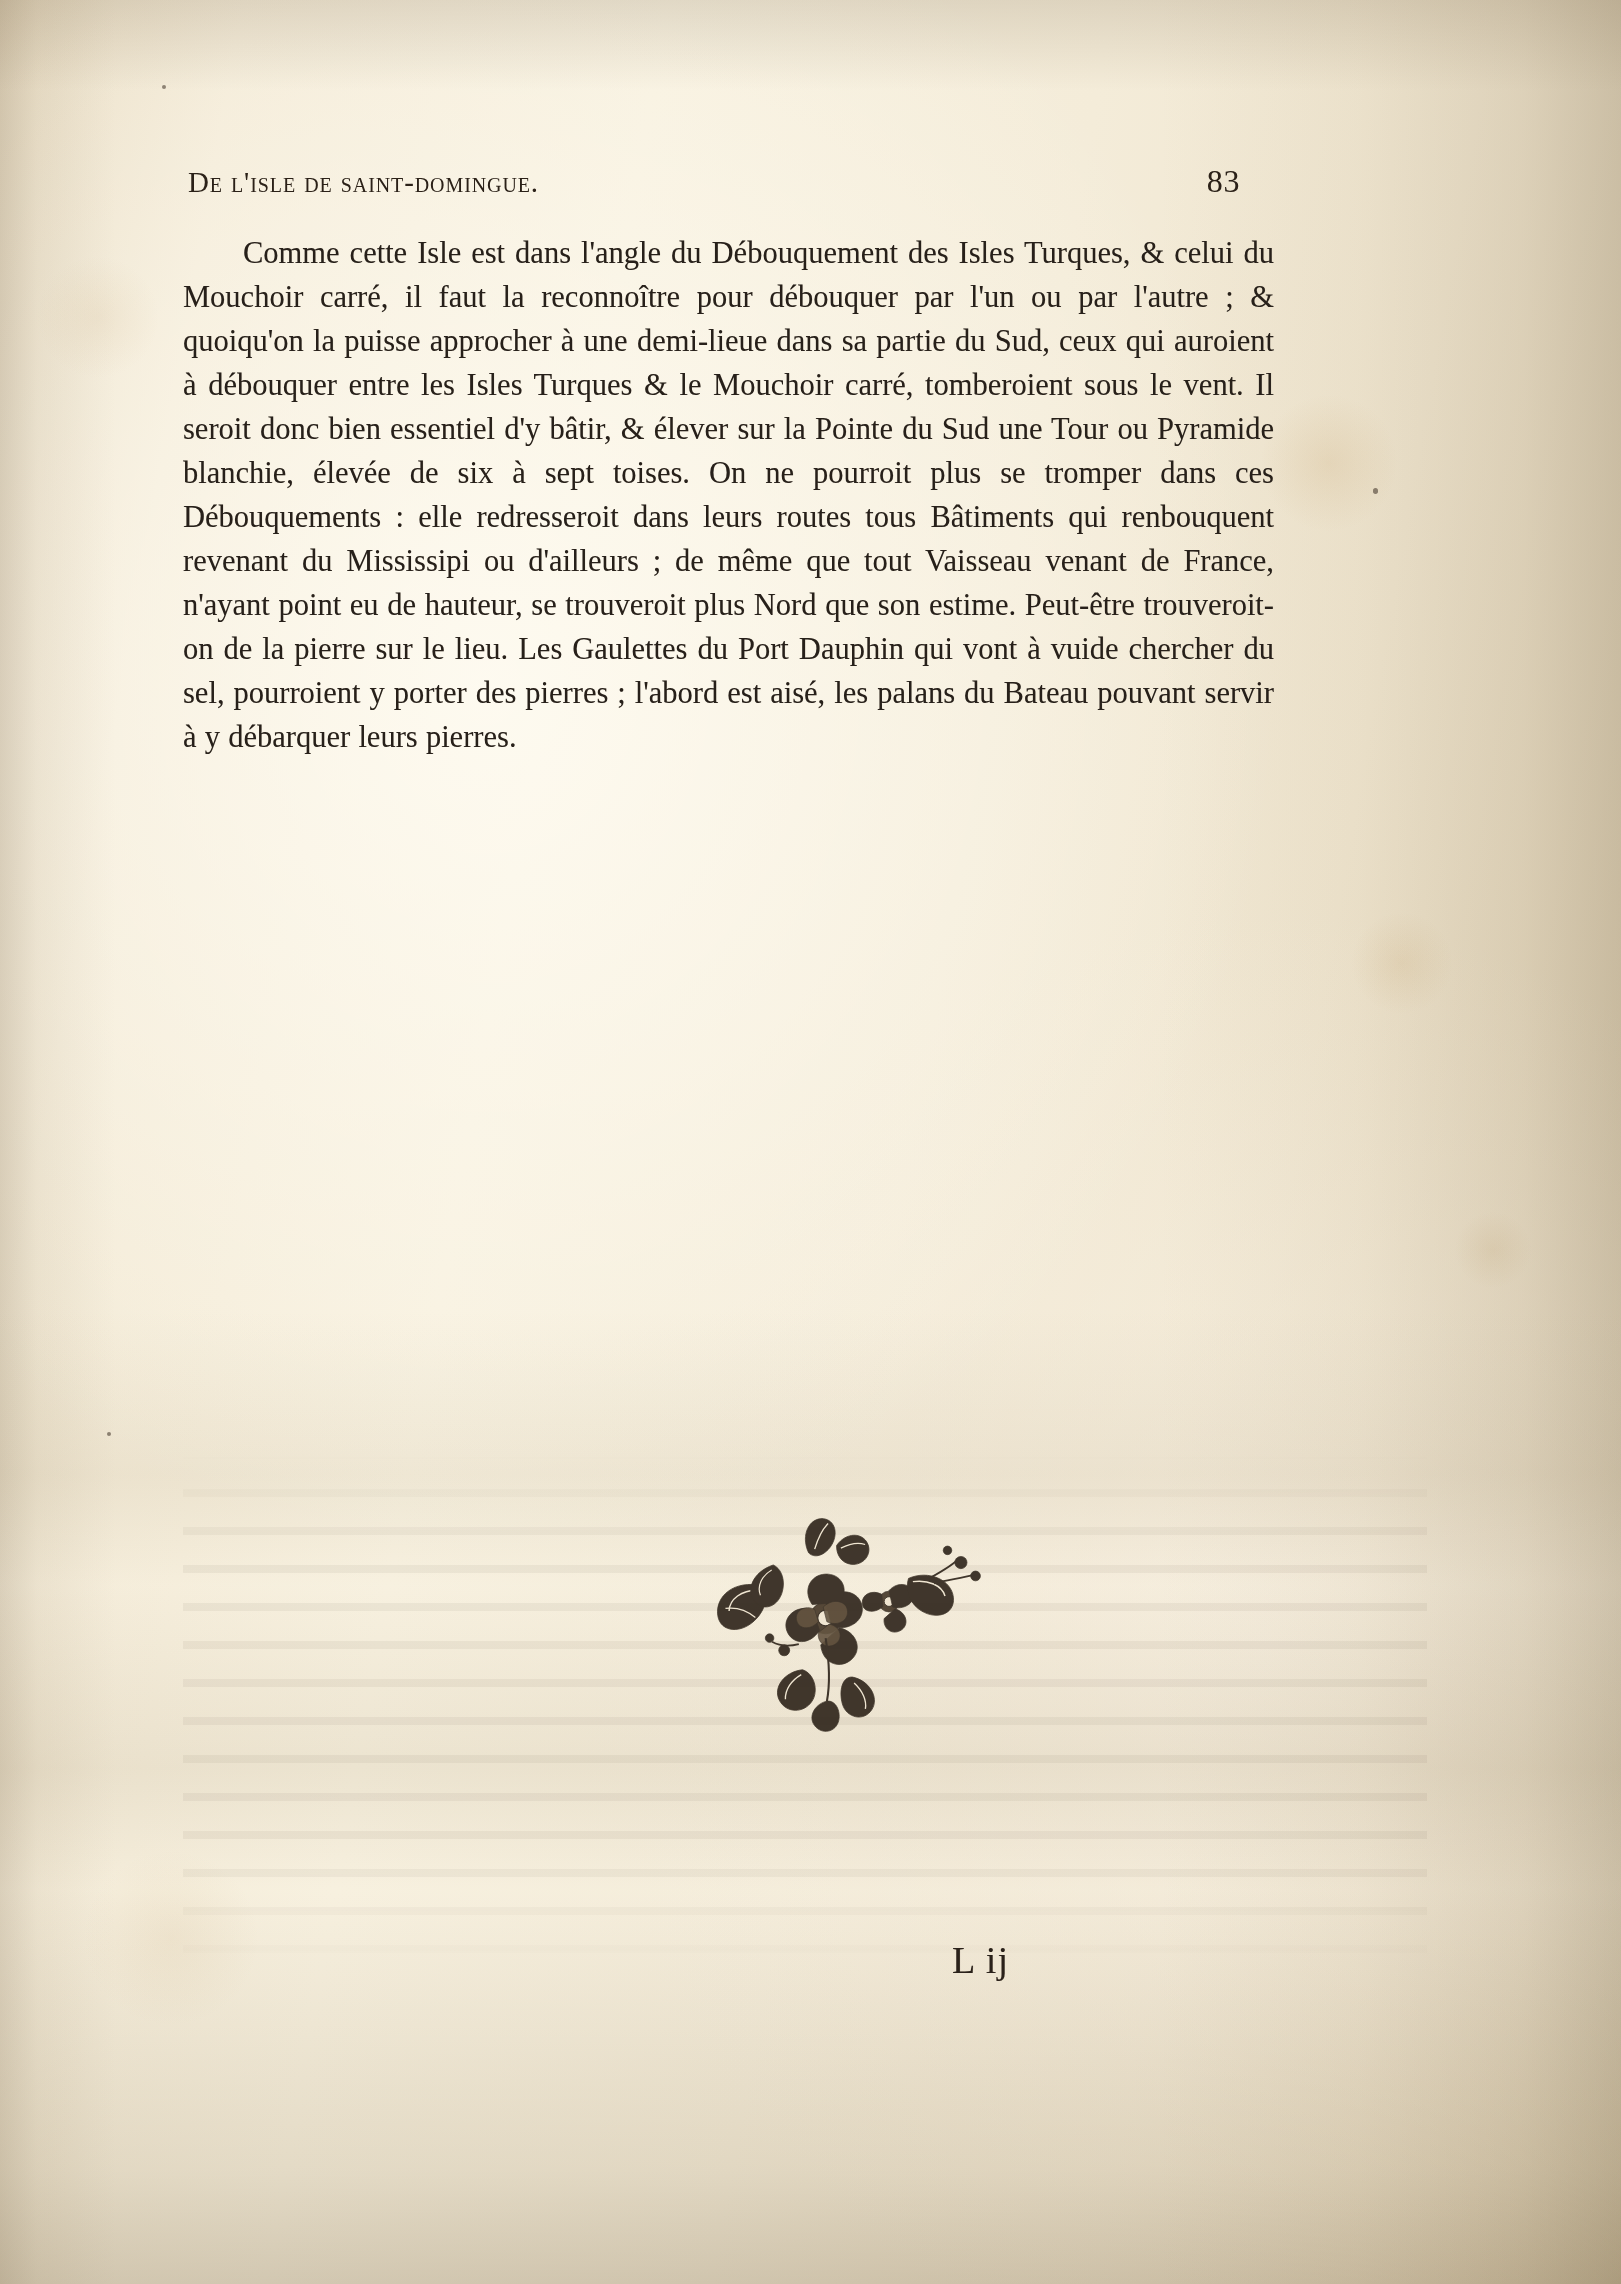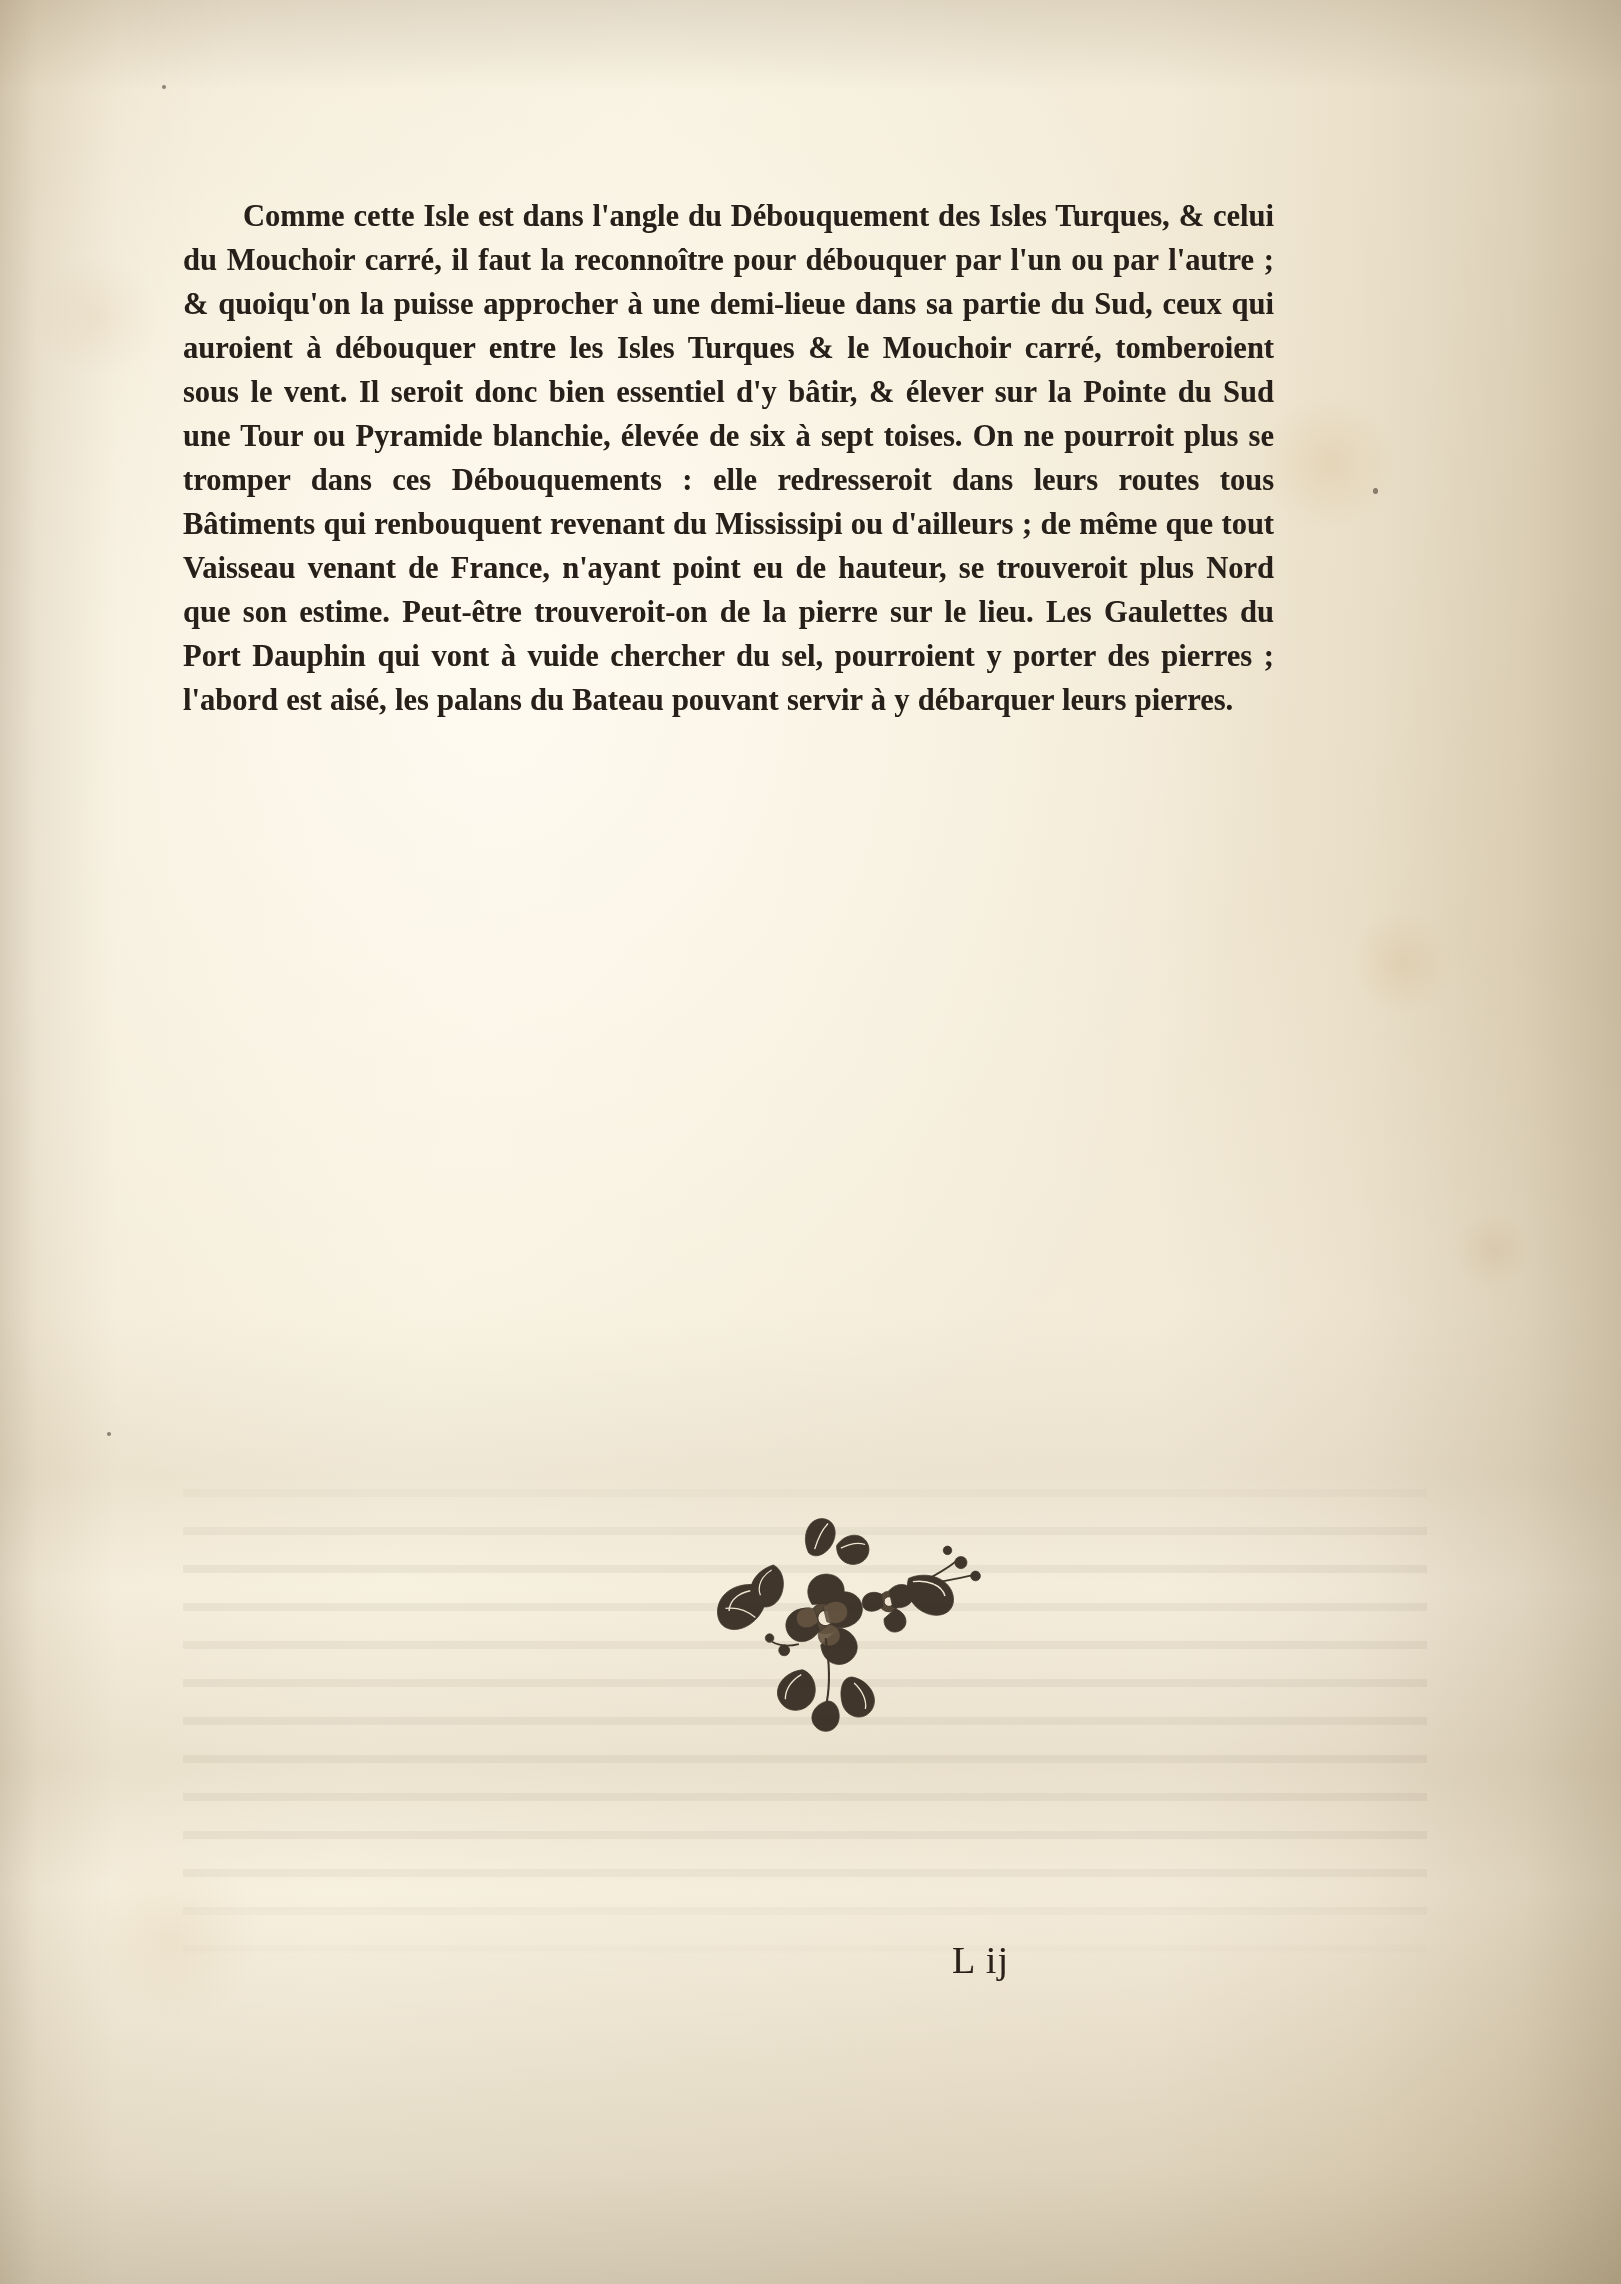--- a/index.html
+++ b/index.html
@@ -113,21 +113,20 @@
     color: #27201a;
     font-size: 30.5px;
     line-height: 44px;
     text-align: justify;
     text-align-last: left;
     hyphens: manual;
     text-indent: 60px;
     word-spacing: 0.6px;
     
     text-shadow: 0.2px 0.2px 0.2px rgba(60,45,28,0.22);
-    font-weight: bold;
   }
 
   
   .ornament {
     position: absolute;
     left: 50%;
     top: 1487px;
     transform: translateX(-46%);
     width: 366px;
     height: 262px;
@@ -158,20 +157,24 @@
   <div class="shade-h"></div>
   <div class="foxing"></div>
   <div class="showthrough"></div>
 
   <div class="speck" style="left:162px;  top:85px;  width:4.3px;  height:4.3px;"></div>
   <div class="speck" style="left:1373px; top:488px;  width:4.9px;  height:5.5px;"></div>
   <div class="speck" style="left:107px;  top:1432px; width:4.3px;  height:4.3px;"></div>
 
   <div class="textblock">
 
+    <div class="runhead">
+      <div class="runhead-title">DE L'ISLE DE SAINT-DOMINGUE.</div>
+      <div class="runhead-folio">83</div>
+    </div>
 
     <p class="bodytext">Comme cette Isle est dans l'angle du Débouquement des Isles Turques, &amp; celui du Mouchoir carré, il faut la reconnoître pour débouquer par l'un ou par l'autre ; &amp; quoiqu'on la puisse approcher à une demi-lieue dans sa partie du Sud, ceux qui auroient à débouquer entre les Isles Turques &amp; le Mouchoir carré, tomberoient sous le vent. Il seroit donc bien essentiel d'y bâtir, &amp; élever sur la Pointe du Sud une Tour ou Pyramide blanchie, élevée de six à sept toises. On ne pourroit plus se tromper dans ces Débouquements : elle redresseroit dans leurs routes tous Bâtiments qui renbouquent revenant du Mississipi ou d'ailleurs ; de même que tout Vaisseau venant de France, n'ayant point eu de hauteur, se trouveroit plus Nord que son estime. Peut-être trouveroit-on de la pierre sur le lieu. Les Gaulettes du Port Dauphin qui vont à vuide chercher du sel, pourroient y porter des pierres ; l'abord est aisé, les palans du Bateau pouvant servir à y débarquer leurs pierres.</p>
   </div>
 
   <div class="ornament">
     <svg viewBox="0 0 600 430" xmlns="http://www.w3.org/2000/svg" aria-hidden="true">
       <g fill="#33291f" stroke="#33291f" stroke-width="1.2">
 
         <g transform="translate(300,215)">
           <circle cx="0" cy="0" r="26" fill="#4a3c2c"></circle>

